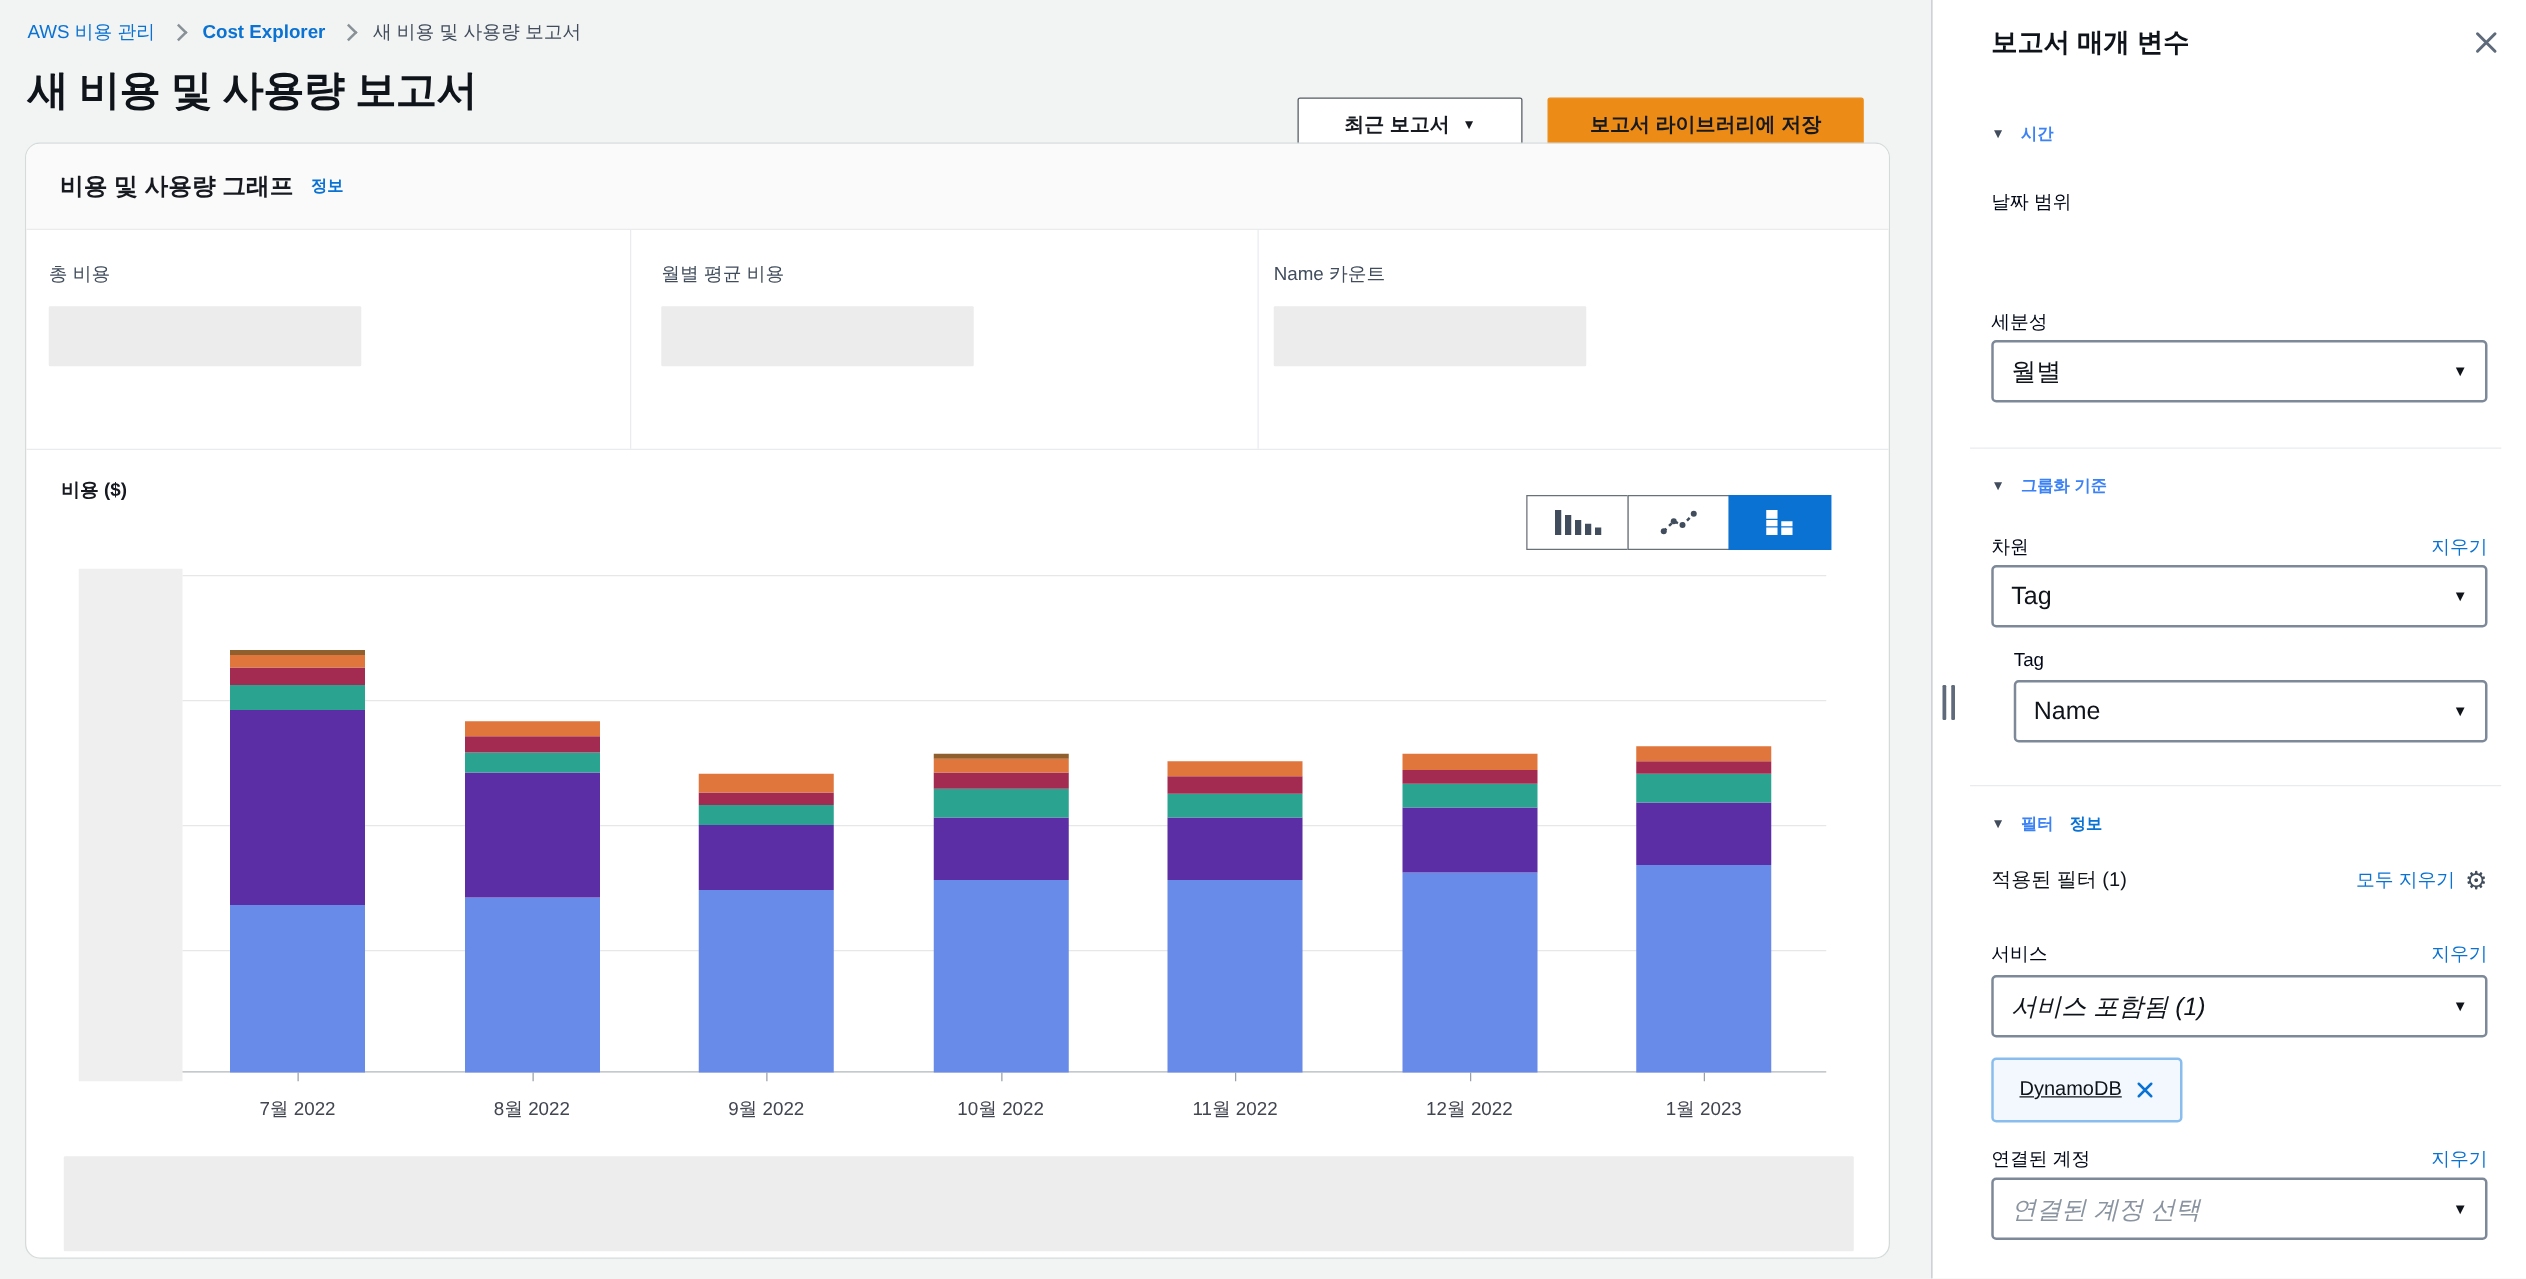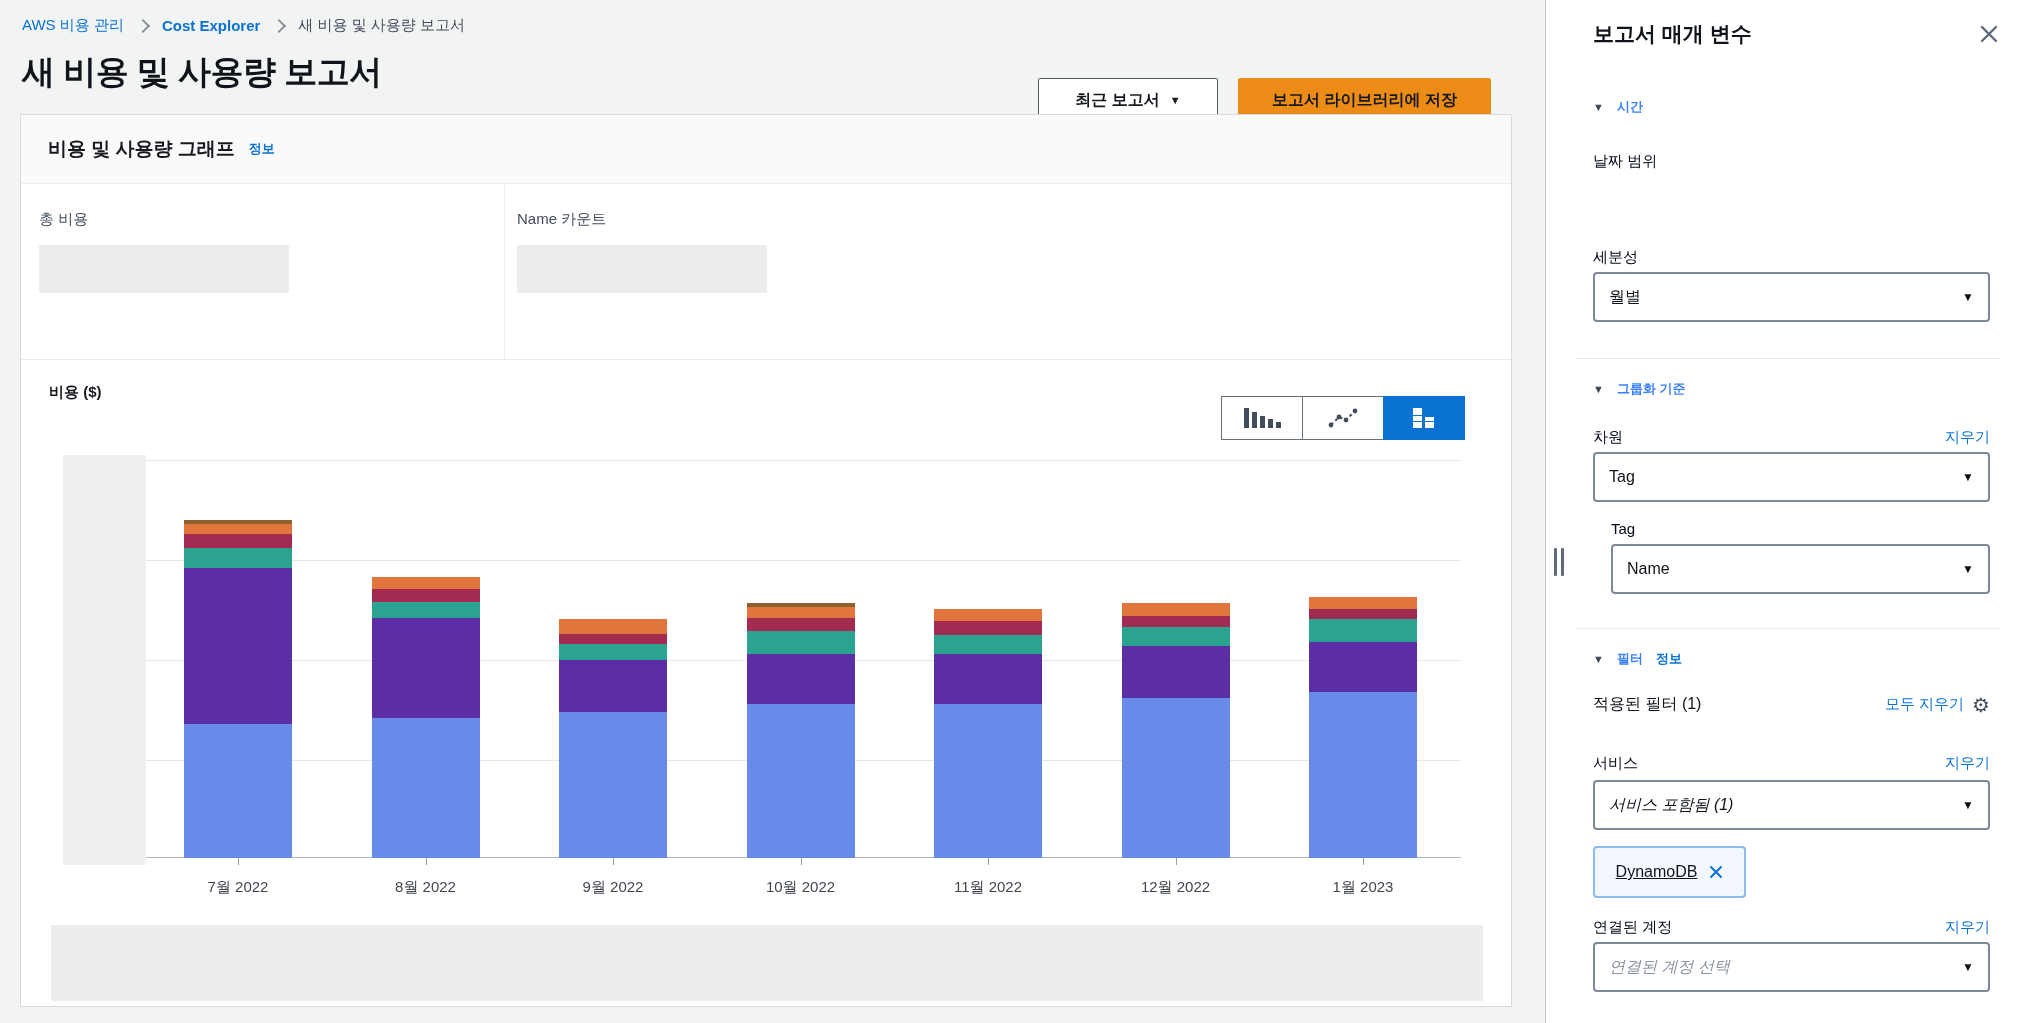--- a/index.html
+++ b/index.html
@@ -13,21 +13,21 @@
   .crumb-current{color:#414d5c;}
   .chev{display:inline-block;width:8px;height:8px;border-top:2px solid #879196;border-right:2px solid #879196;transform:rotate(45deg);margin:0 2px;}
   .page-title{position:absolute;left:22px;top:50px;font-size:33px;font-weight:700;color:#0f141a;margin:0;letter-spacing:-0.5px;}
 
   .btn{box-sizing:border-box;position:absolute;top:78px;height:44px;display:flex;align-items:center;justify-content:center;font-size:16px;font-weight:700;border-radius:2px;cursor:pointer;text-align:center;}
   .btn-secondary{left:1038px;width:180px;background:#fff;border:1px solid #545b64;color:#16191f;gap:10px;}
   .btn-secondary .caret{font-size:11px;color:#16191f;}
   .btn-primary{left:1238px;width:253px;background:#ec8b16;border:1px solid #ec8b16;color:#16191f;}
 
   
-  .card{position:absolute;left:20px;top:114px;width:1492px;height:893px;background:#fff;border:1px solid #d5dbdb;border-radius:1px;box-sizing:border-box;overflow:hidden;}
+  .card{position:absolute;left:20px;top:114px;width:1492px;height:893px;background:#fff;border:1px solid #d5dbdb;border-radius:12px;box-sizing:border-box;overflow:hidden;}
   .card-header{height:68px;background:#fafafa;border-bottom:1px solid #e9ebed;display:flex;align-items:center;padding-left:27px;}
   .card-title{font-size:19px;font-weight:700;color:#16191f;}
   .info-link{margin-left:14px;font-size:13px;font-weight:700;color:#0972d3;cursor:pointer;text-decoration:none;}
 
   .stats{display:flex;height:176px;border-bottom:1px solid #e9ebed;box-sizing:border-box;}
   .stat{box-sizing:border-box;padding-top:26px;}
   .stat1{width:484px;border-right:1px solid #e9ebed;padding-left:18px;}
   .stat2{width:502px;border-right:1px solid #e9ebed;padding-left:24px;}
   .stat3{flex:1;padding-left:12px;}
   .stat-label{font-size:15px;color:#414d5c;}
@@ -60,21 +60,21 @@
   .resize-handle{position:absolute;left:8px;top:548px;width:14px;height:34px;display:flex;gap:4px;cursor:col-resize;}
   .resize-handle i{display:block;width:3px;height:28px;background:#5f6b7a;border-radius:1px;}
 
   .section-header{display:flex;align-items:center;gap:13px;cursor:pointer;}
   .section-header .tri{font-size:11px;color:#414d5c;}
   .section-header .sec-title{font-size:13px;font-weight:700;color:#3b82f6;}
   .field-label{font-size:15px;color:#000716;}
   .label-row{display:flex;justify-content:space-between;align-items:center;}
   .clear-link{font-size:15px;color:#0972d3;cursor:pointer;}
   .select{box-sizing:border-box;height:50px;border:2px solid #7d8998;border-radius:4px;background:#fff;display:flex;align-items:center;padding:0 14px;cursor:pointer;}
-  .select .val{font-size:16px;color:#0f141a;flex:1;}
+  .select .val{font-size:20px;color:#0f141a;flex:1;}
   .select .val.italic{font-style:italic;}
   .select .val.placeholder{color:#8a94a0;font-style:italic;}
   .select .caret{font-size:12px;color:#0f141a;}
   .date-input{box-sizing:border-box;height:50px;border:2px solid #7d8998;border-radius:4px;background:#fff;display:flex;align-items:center;gap:12px;padding:0 12px;cursor:text;}
   .date-input .val{font-size:17px;font-weight:600;color:#0f141a;}
   .divider{position:absolute;left:30px;right:20px;height:1px;background:#e9ebed;}
   .chip{position:absolute;left:47px;top:846px;box-sizing:border-box;height:52px;width:153px;background:#f2f8fd;border:2px solid #89bdee;border-radius:4px;display:flex;align-items:center;justify-content:center;gap:12px;}
   .chip .chip-text{font-size:16px;color:#0f141a;text-decoration:underline;}
   .gear{font-size:20px;color:#414d5c;cursor:pointer;line-height:1;}
   .right-tools{display:flex;align-items:center;gap:8px;}
@@ -106,20 +106,24 @@
 
     <div class="card">
       <div class="card-header">
         <span class="card-title">비용 및 사용량 그래프</span>
         <a class="info-link">정보</a>
       </div>
 
       <div class="stats">
         <div class="stat stat1">
           <div class="stat-label">총 비용</div>
+          <div class="stat-skeleton"></div>
+        </div>
+        <div class="stat stat2">
+          <div class="stat-label">월별 평균 비용</div>
           <div class="stat-skeleton"></div>
         </div>
         <div class="stat stat3">
           <div class="stat-label">Name 카운트</div>
           <div class="stat-skeleton"></div>
         </div>
       </div>
 
       <div class="y-label">비용 ($)</div>
 

